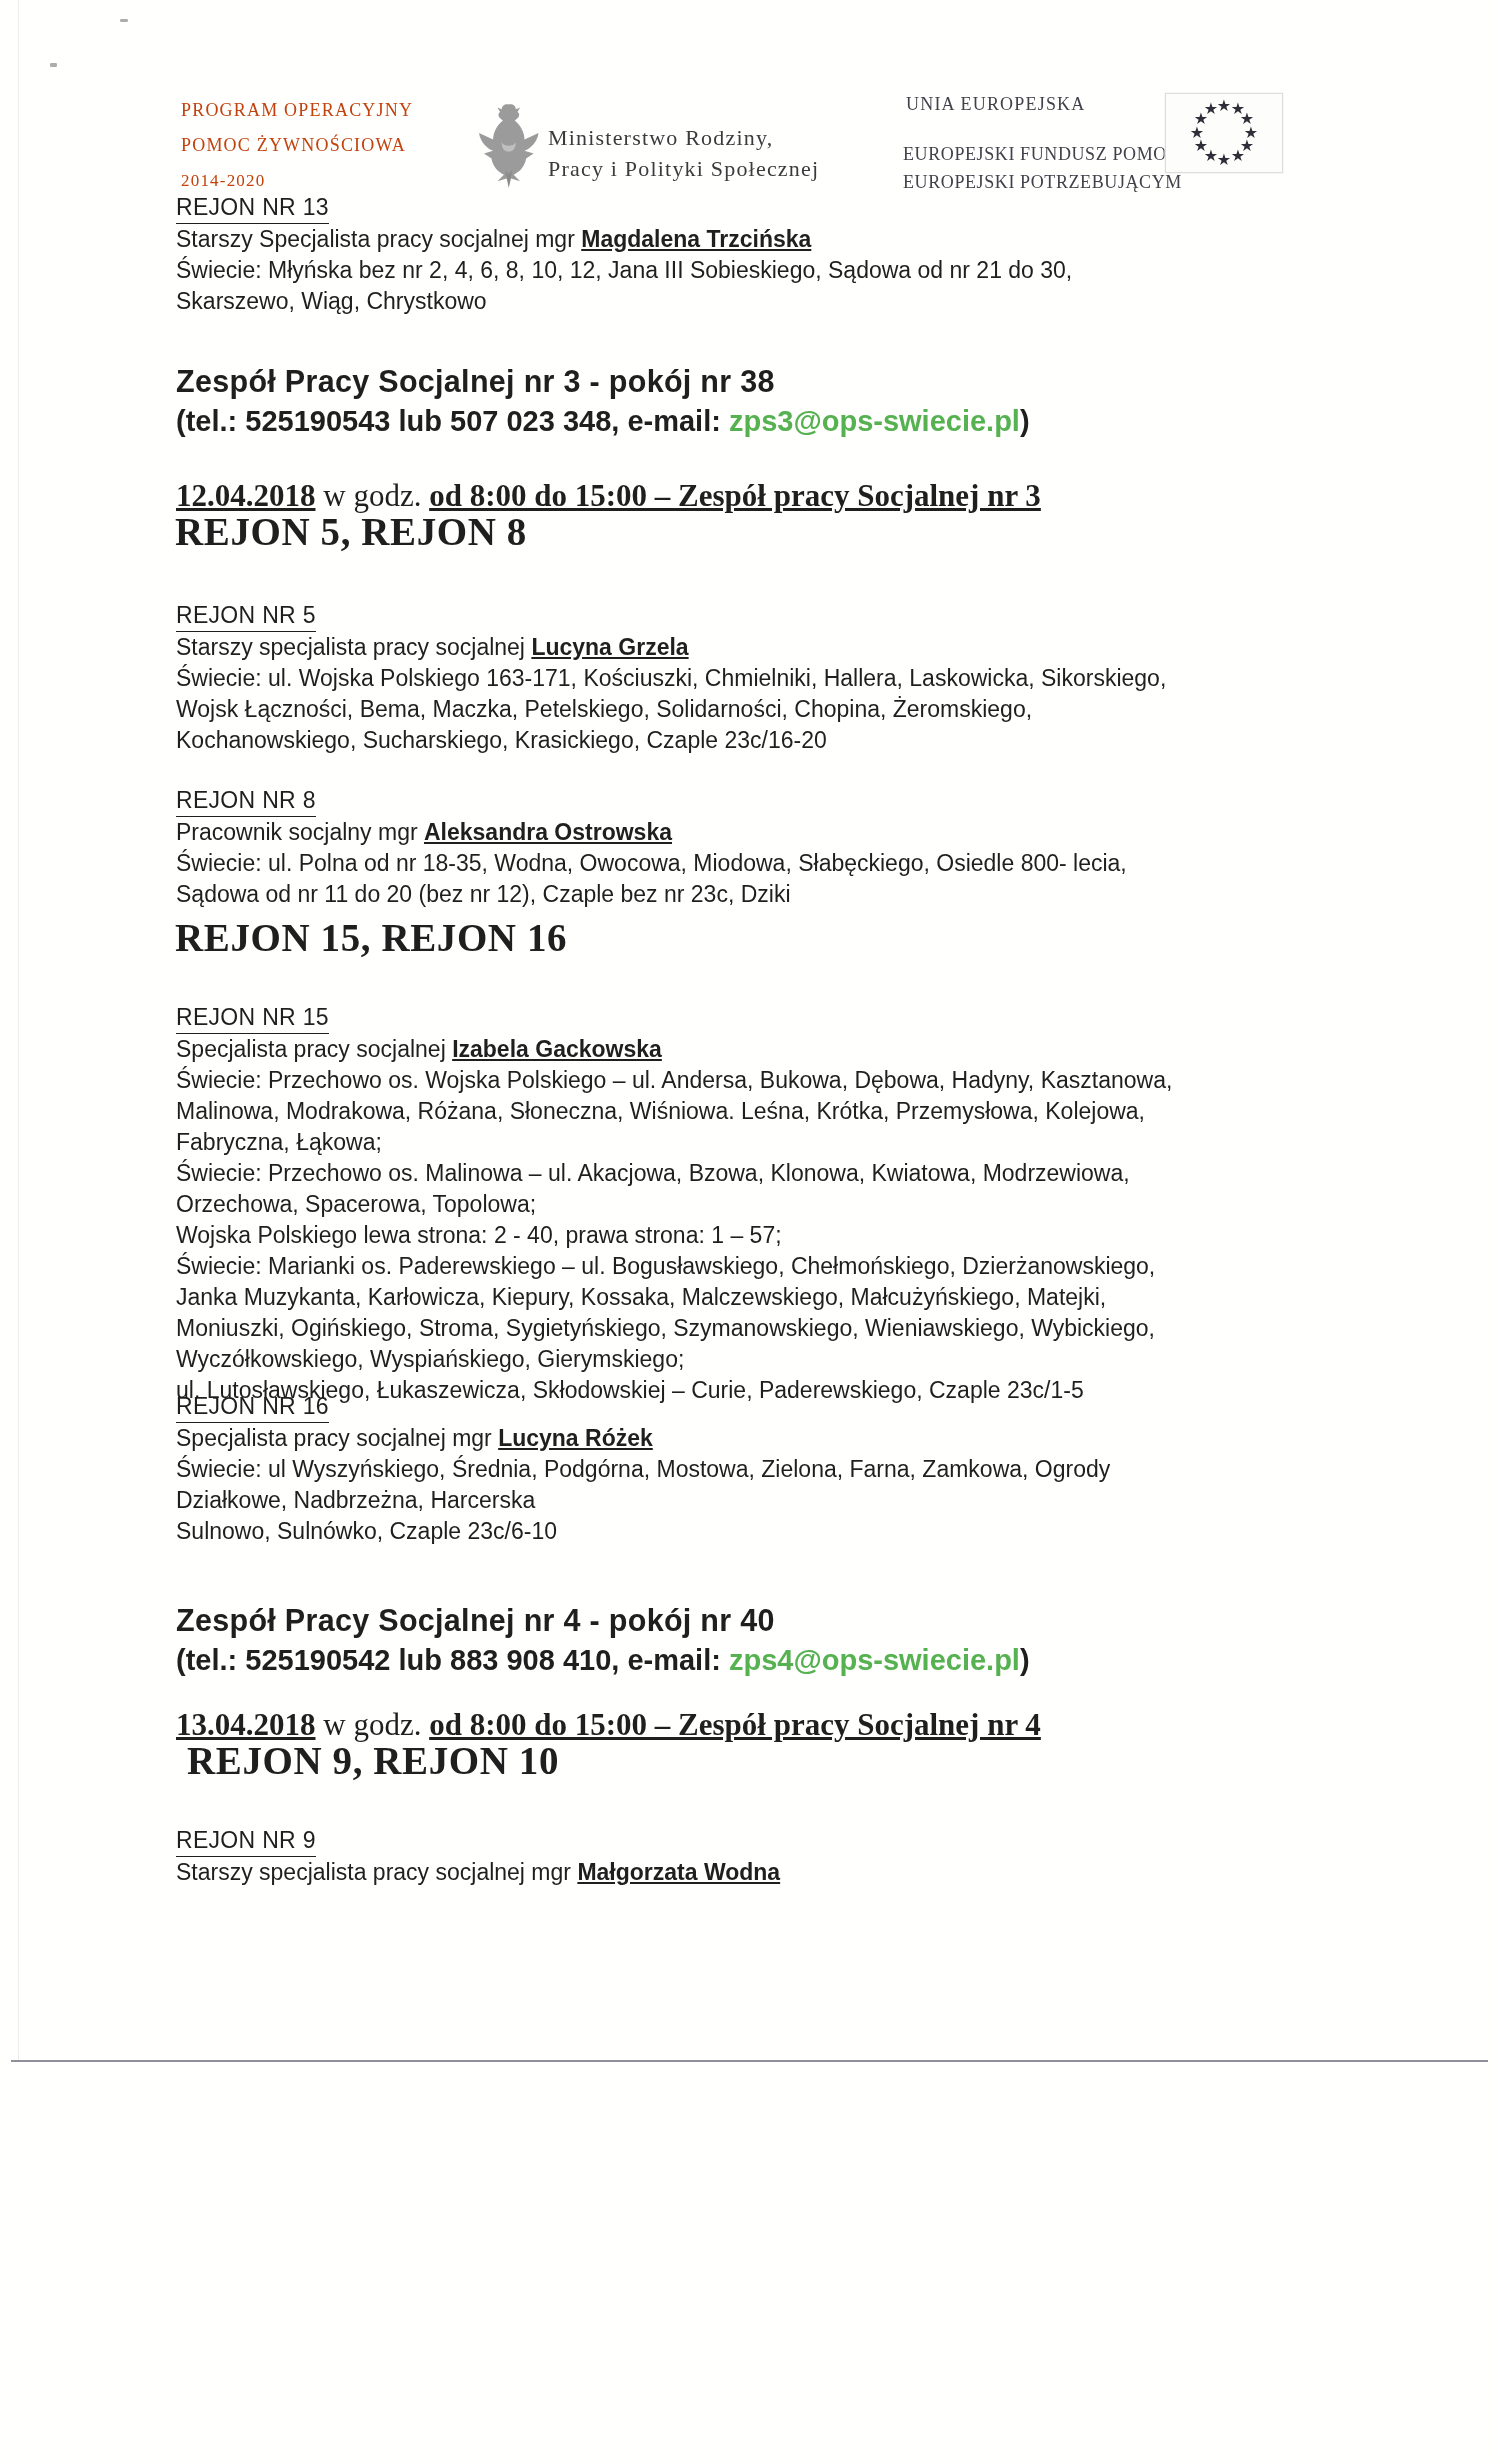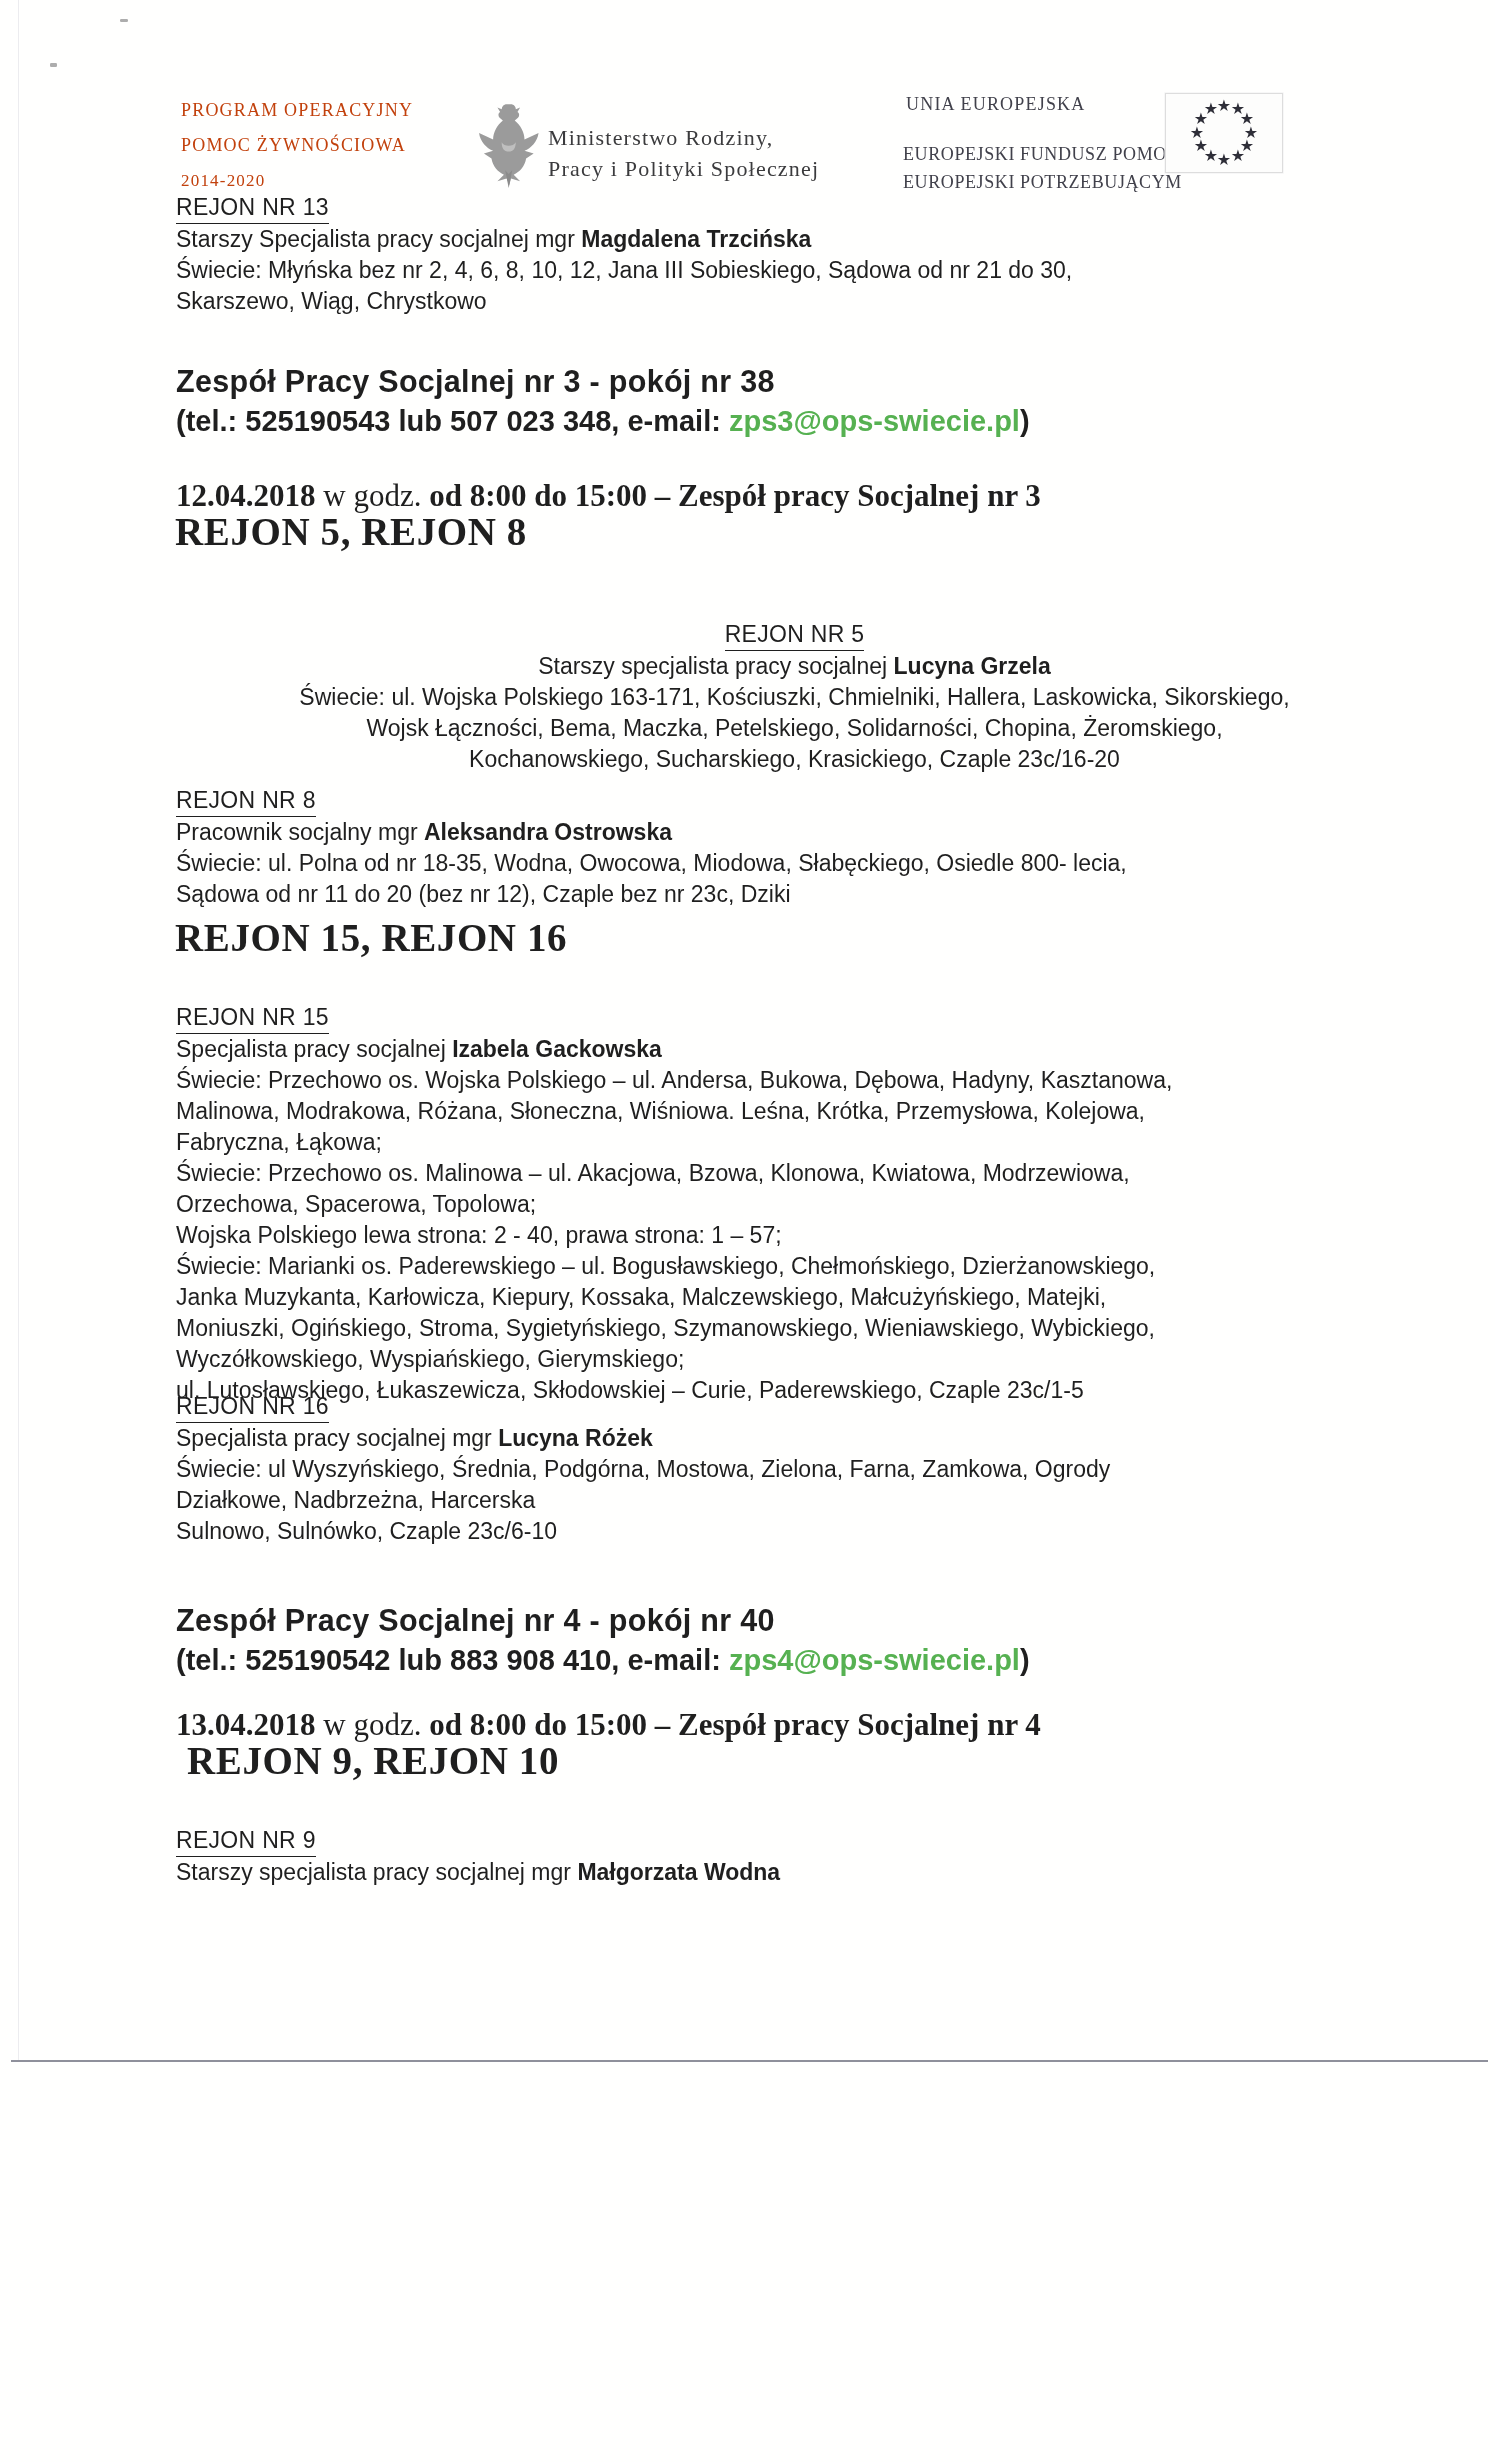--- a/index.html
+++ b/index.html
@@ -22,21 +22,21 @@
   .flag{position:absolute;left:1165px;top:93px;width:116px;height:78px;background:#fdfdfc;
         border:1.2px solid #ddd;box-shadow:0 0 0 0.6px #f2f2f2;}
   .flag .star{position:absolute;font-size:16px;color:#2e2e38;line-height:1;
               transform:translate(-50%,-50%);}
   
   .blk{position:absolute;left:176px;width:1237px;}
   .rejon-h{display:inline-block;font-size:23px;line-height:29px;font-weight:400;
            letter-spacing:0.3px;border-bottom:1.8px solid #1f1f1f;padding-bottom:0.6px;}
   .line{font-size:23px;line-height:31px;}
   .area{font-size:23px;line-height:31px;white-space:pre-line;}
-  .bold{font-weight:bold;}
+  .bold{font-weight:bold;text-decoration:underline;}
   .team-title{font-size:30.5px;font-weight:bold;line-height:45px;letter-spacing:0.3px;}
   .team-tel{font-size:29px;font-weight:bold;line-height:35px;}
   .email{color:#56b151;}
   .schedule{font-family:"Liberation Serif",serif;font-size:31px;line-height:30.5px;}
   .big-h{position:absolute;left:175px;font-family:"Liberation Serif",serif;
          font-size:39px;font-weight:bold;letter-spacing:0.6px;}
   a.email{text-decoration:none;}
 </style>
 </head>
 <body>
@@ -95,21 +95,21 @@
     <div class="team-title">Zespół Pracy Socjalnej nr 3 - pokój nr 38</div>
     <div class="team-tel"><span>(tel.: 525190543 lub 507 023 348, e-mail: </span><a class="email" href="#">zps3@ops-swiecie.pl</a><span>)</span></div>
   </div>
 
   <div class="blk schedule" style="top:481px;">
     <span class="bold">12.04.2018</span><span> w godz. </span><span class="bold">od 8:00 do 15:00 – Zespół pracy Socjalnej nr 3</span>
   </div>
 
   <div class="big-h" style="top:509px;">REJON 5, REJON 8</div>
 
-  <div class="blk" style="top:620px;text-align:center;">
+  <div class="blk" style="top:601px;">
     <div><span class="rejon-h">REJON NR 5</span></div>
     <div class="line"><span>Starszy specjalista pracy socjalnej </span><span class="bold">Lucyna Grzela</span></div>
     <div class="area">Świecie: ul. Wojska Polskiego 163-171, Kościuszki, Chmielniki, Hallera, Laskowicka, Sikorskiego,
 Wojsk Łączności, Bema, Maczka, Petelskiego, Solidarności, Chopina, Żeromskiego,
 Kochanowskiego, Sucharskiego, Krasickiego, Czaple 23c/16-20</div>
   </div>
 
   <div class="blk" style="top:786px;">
     <div><span class="rejon-h">REJON NR 8</span></div>
     <div class="line"><span>Pracownik socjalny mgr </span><span class="bold">Aleksandra Ostrowska</span></div>

